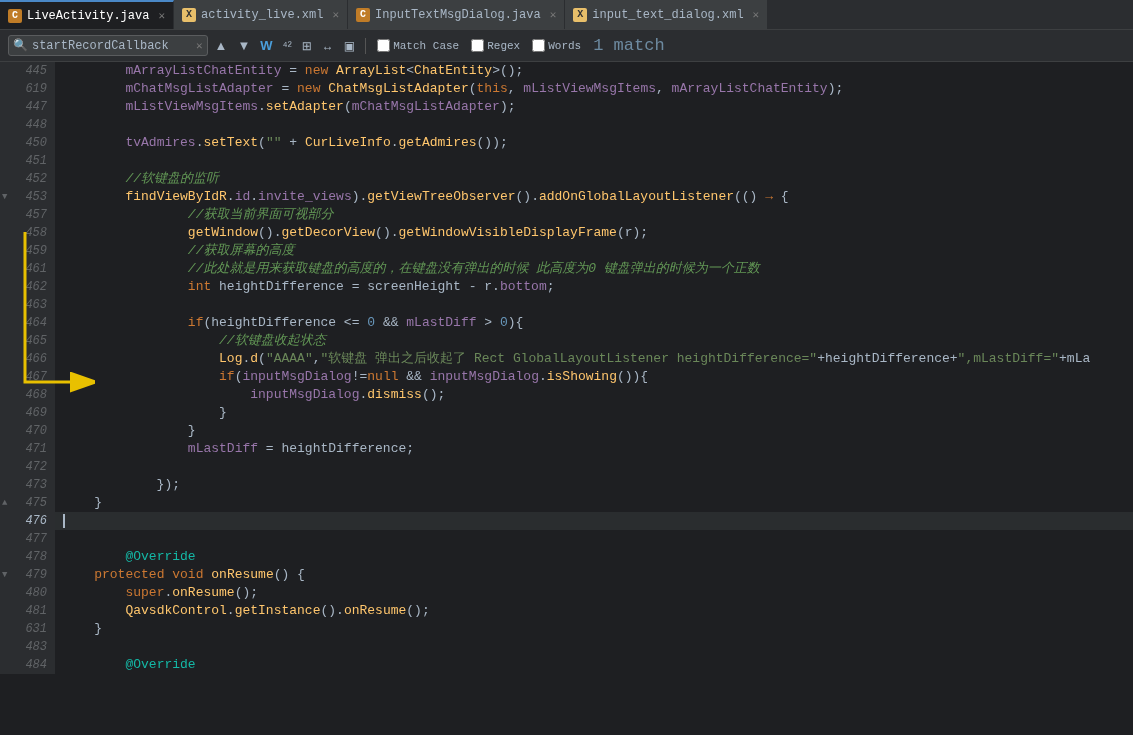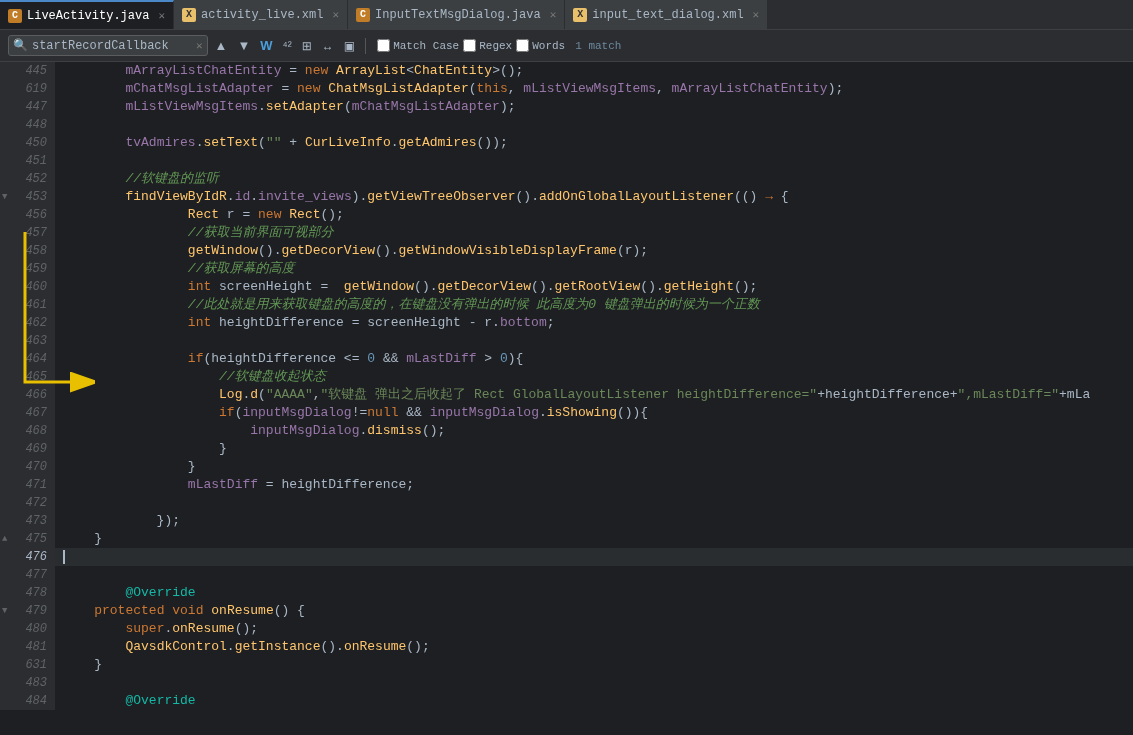--- a/index.html
+++ b/index.html
@@ -104,38 +104,37 @@
       color: #a9b7c6;
       cursor: pointer;
       font-size: 13px;
       padding: 2px 3px;
       display: flex;
       align-items: center;
     }
     .search-options {
       display: flex;
       align-items: center;
-      gap: 4px;
+      gap: 12px;
       margin-left: 4px;
     }
     .search-option {
       display: flex;
       align-items: center;
       gap: 3px;
       font-size: 11px;
       color: #a9b7c6;
       cursor: pointer;
     }
     .search-option input[type=checkbox] {
       cursor: pointer;
     }
     .match-count {
-      font-size: 11px;
+      font-size: 17px;
       color: #6d8aa0;
-      margin-left: 6px;
     }
     .search-separator {
       width: 1px;
       height: 16px;
       background: #555;
       margin: 0 3px;
     }
     .search-toolbar-icon {
       background: none;
       border: none;
@@ -326,38 +325,30 @@
       <div class="code-content">        <span class="cmt">//软键盘的监听</span></div>
     </div>
     <div class="line">
       <div class="line-num" style="position:relative;">
         <span class="fold-icon" style="left:2px; color:#606366; font-size:9px; position:absolute; top:50%; transform:translateY(-50%);">▼</span>
         453
       </div>
       <div class="code-content">        <span class="method">findViewByIdR</span>.<span class="field">id</span>.<span class="field">invite_views</span>).<span class="method">getViewTreeObserver</span>().<span class="method">addOnGlobalLayoutListener</span>(() <span class="lambda">→</span> {</div>
     </div>
     <div class="line">
-      <div class="line-num">456</div>
-      <div class="code-content">                <span class="cls">Rect</span> r = <span class="kw">new</span> <span class="cls">Rect</span>();</div>
-    </div>
-    <div class="line">
       <div class="line-num">457</div>
       <div class="code-content">                <span class="cmt">//获取当前界面可视部分</span></div>
     </div>
     <div class="line">
       <div class="line-num">458</div>
       <div class="code-content">                <span class="method">getWindow</span>().<span class="method">getDecorView</span>().<span class="method">getWindowVisibleDisplayFrame</span>(r);</div>
     </div>
     <div class="line">
       <div class="line-num">459</div>
       <div class="code-content">                <span class="cmt">//获取屏幕的高度</span></div>
-    </div>
-    <div class="line">
-      <div class="line-num">460</div>
-      <div class="code-content">                <span class="kw">int</span> screenHeight =  <span class="method">getWindow</span>().<span class="method">getDecorView</span>().<span class="method">getRootView</span>().<span class="method">getHeight</span>();</div>
     </div>
     <div class="line">
       <div class="line-num">461</div>
       <div class="code-content">                <span class="cmt">//此处就是用来获取键盘的高度的，在键盘没有弹出的时候 此高度为0 键盘弹出的时候为一个正数</span></div>
     </div>
     <div class="line">
       <div class="line-num">462</div>
       <div class="code-content">                <span class="kw">int</span> heightDifference = screenHeight - r.<span class="field">bottom</span>;</div>
     </div>
     <div class="line">

